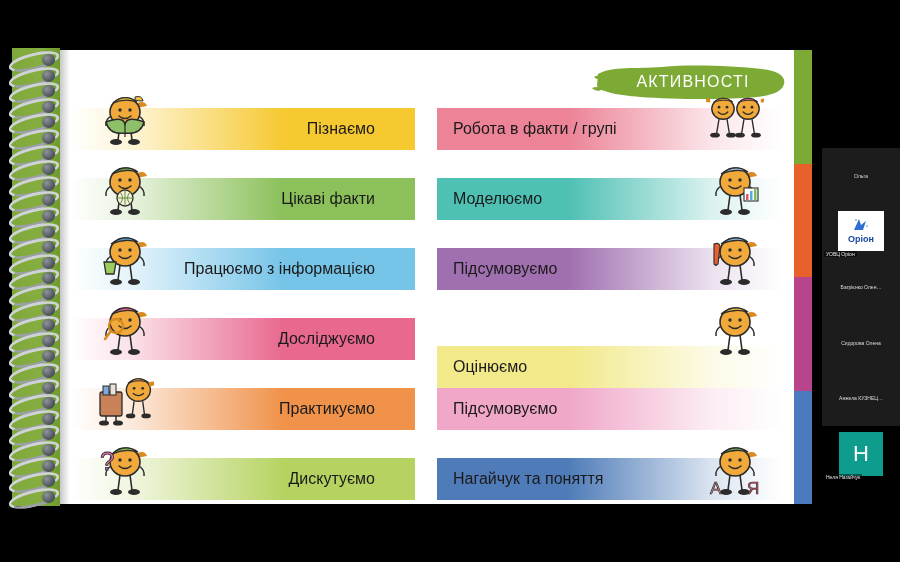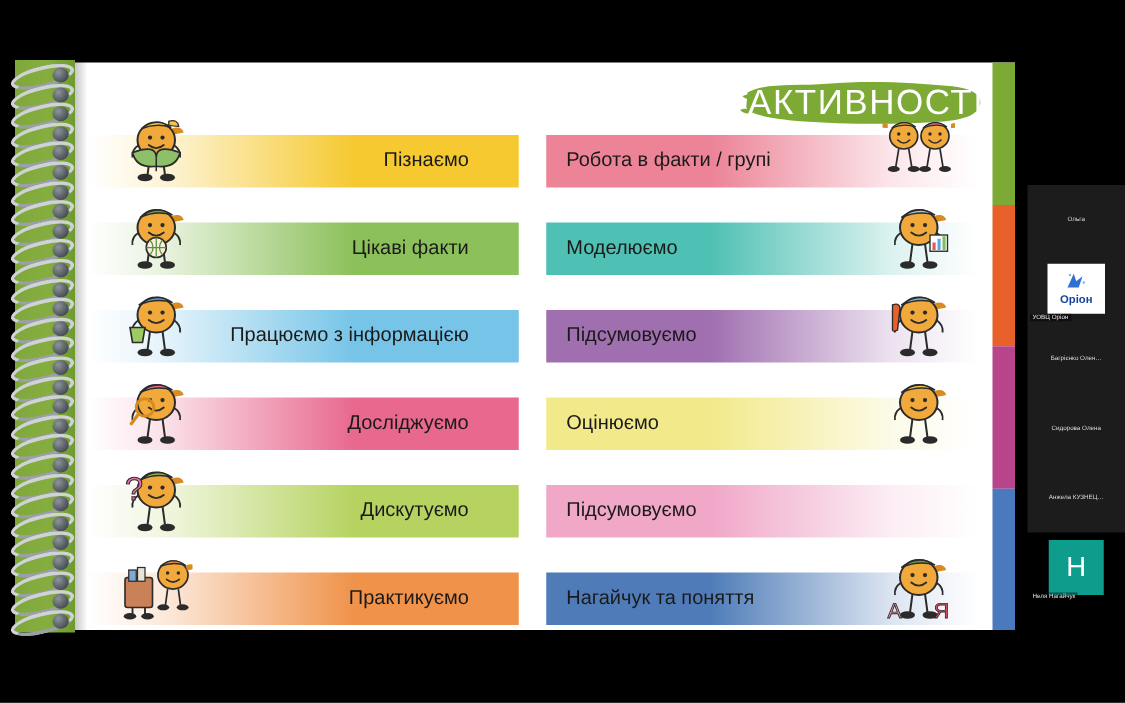--- a/index.html
+++ b/index.html
@@ -57,21 +57,21 @@
   .banner {
     position: absolute; right: 24px; top: 12px;
     width: 196px; height: 40px;
   }
   .brush {
     position: absolute; inset: 0;
   }
   .banner-text {
     position: absolute; inset: 0;
     display: flex; align-items: center; justify-content: center;
-    color: #fff; font-size: 28px; letter-spacing: 1.2px;
+    color: #fff; font-size: 16px; letter-spacing: 1.2px;
     font-family: "Liberation Sans", sans-serif;
     padding-left: 6px;
   }
 
   
   .cols {
     position: absolute; left: 0; top: 58px; width: 734px; height: 392px;
     display: flex; gap: 22px; padding: 0 12px 0 10px;
   }
   .col { flex: 1; display: flex; flex-direction: column; justify-content: space-between; }
@@ -269,40 +269,20 @@
                   <path d="M15,30 q-6,4 -5,10 M43,30 q6,4 5,10" stroke="#2b2b2b" stroke-width="1.5" fill="none"></path>
                   <path d="M24,39 L22,54 M34,39 L36,54" stroke="#2b2b2b" stroke-width="1.6" fill="none"></path>
     <ellipse cx="20" cy="56" rx="6" ry="3" fill="#2b2b2b"></ellipse>
                   <ellipse cx="38" cy="56" rx="6" ry="3" fill="#2b2b2b"></ellipse>
                   <circle cx="20" cy="30" r="7" fill="none" stroke="#d98b1f" stroke-width="2.4"></circle>
                <path d="M15,35 L9,43" stroke="#d98b1f" stroke-width="2.6" stroke-linecap="round"></path>
                 </svg>
               </div>
             </div>
             <div class="row">
-              <div class="bar" style="background: linear-gradient(90deg, rgb(255, 255, 255) 0%, rgba(182, 211, 97, 0.2) 18%, rgb(182, 211, 97) 62%, rgb(182, 211, 97) 100%);">
-                <div class="bar-label">Дискутуємо</div>
-              </div>
-              <div class="mascot">
-                <svg viewBox="0 0 58 62">
-                  <path d="M41,17 q8,-3 10,3 q-6,1 -9,2 Z" fill="#d98b1f"></path>
-                  <ellipse cx="29" cy="26" rx="15" ry="14" fill="#f0a93a" stroke="#2b2b2b" stroke-width="1.6"></ellipse>
-    <circle cx="24" cy="24" r="1.7" fill="#2b2b2b"></circle>
-                  <circle cx="34" cy="24" r="1.7" fill="#2b2b2b"></circle>
-    <path d="M23,30 Q29,35 35,30" fill="none" stroke="#2b2b2b" stroke-width="1.5" stroke-linecap="round"></path>
-                  <path d="M16,18 q13,-11 26,-2 q-13,-4 -26,2 Z" fill="#8bb84e" stroke="#2b2b2b" stroke-width="1.2"></path>
-                  <path d="M15,30 q-6,4 -5,10 M43,30 q6,4 5,10" stroke="#2b2b2b" stroke-width="1.5" fill="none"></path>
-                  <path d="M24,39 L22,54 M34,39 L36,54" stroke="#2b2b2b" stroke-width="1.6" fill="none"></path>
-    <ellipse cx="20" cy="56" rx="6" ry="3" fill="#2b2b2b"></ellipse>
-                  <ellipse cx="38" cy="56" rx="6" ry="3" fill="#2b2b2b"></ellipse>
-                  <text x="4" y="34" font-family="Liberation Sans, sans-serif" font-size="26" fill="#ec6fae" stroke="#2b2b2b" stroke-width="0.8">?</text>
-                </svg>
-              </div>
-            </div>
-            <div class="row">
               <div class="bar" style="background: linear-gradient(90deg, rgb(255, 255, 255) 0%, rgba(240, 146, 74, 0.2) 18%, rgb(240, 146, 74) 62%, rgb(240, 146, 74) 100%);">
                 <div class="bar-label">Практикуємо</div>
               </div>
               <div class="mascot">
                 <svg viewBox="0 0 58 62">
         <rect x="4" y="26" width="22" height="24" rx="2" fill="#c98157" stroke="#2b2b2b" stroke-width="1.3"></rect>
         <rect x="7" y="20" width="6" height="9" fill="#7fa9d6" stroke="#2b2b2b" stroke-width="1"></rect>
         <rect x="14" y="18" width="6" height="11" fill="#e8e3d8" stroke="#2b2b2b" stroke-width="1"></rect>
         <path d="M10,50 v6 M20,50 v6" stroke="#2b2b2b" stroke-width="1.5"></path>
         <ellipse cx="8" cy="57" rx="5" ry="2.6" fill="#2b2b2b"></ellipse>
@@ -311,20 +291,40 @@
           <ellipse cx="33" cy="28" rx="14" ry="13" fill="#f0a93a" stroke="#2b2b2b" stroke-width="1.6"></ellipse>
           <path d="M21,20 q12,-10 24,-1 q-12,-4 -24,1 Z" fill="#f0924a" stroke="#2b2b2b" stroke-width="1.2"></path>
           <path d="M45,19 q8,-3 10,3 q-6,1 -9,2 Z" fill="#d98b1f"></path>
           <circle cx="28" cy="26" r="1.6" fill="#2b2b2b"></circle>
                     <circle cx="38" cy="26" r="1.6" fill="#2b2b2b"></circle>
           <path d="M27,32 Q33,37 39,32" fill="none" stroke="#2b2b2b" stroke-width="1.5" stroke-linecap="round"></path>
           <path d="M28,41 L26,56 M38,41 L40,56" stroke="#2b2b2b" stroke-width="1.6"></path>
           <ellipse cx="24" cy="58" rx="5.5" ry="2.8" fill="#2b2b2b"></ellipse>
           <ellipse cx="42" cy="58" rx="5.5" ry="2.8" fill="#2b2b2b"></ellipse>
         </g>
+                </svg>
+              </div>
+            </div>
+            <div class="row">
+              <div class="bar" style="background: linear-gradient(90deg, rgb(255, 255, 255) 0%, rgba(182, 211, 97, 0.2) 18%, rgb(182, 211, 97) 62%, rgb(182, 211, 97) 100%);">
+                <div class="bar-label">Дискутуємо</div>
+              </div>
+              <div class="mascot">
+                <svg viewBox="0 0 58 62">
+                  <path d="M41,17 q8,-3 10,3 q-6,1 -9,2 Z" fill="#d98b1f"></path>
+                  <ellipse cx="29" cy="26" rx="15" ry="14" fill="#f0a93a" stroke="#2b2b2b" stroke-width="1.6"></ellipse>
+    <circle cx="24" cy="24" r="1.7" fill="#2b2b2b"></circle>
+                  <circle cx="34" cy="24" r="1.7" fill="#2b2b2b"></circle>
+    <path d="M23,30 Q29,35 35,30" fill="none" stroke="#2b2b2b" stroke-width="1.5" stroke-linecap="round"></path>
+                  <path d="M16,18 q13,-11 26,-2 q-13,-4 -26,2 Z" fill="#8bb84e" stroke="#2b2b2b" stroke-width="1.2"></path>
+                  <path d="M15,30 q-6,4 -5,10 M43,30 q6,4 5,10" stroke="#2b2b2b" stroke-width="1.5" fill="none"></path>
+                  <path d="M24,39 L22,54 M34,39 L36,54" stroke="#2b2b2b" stroke-width="1.6" fill="none"></path>
+    <ellipse cx="20" cy="56" rx="6" ry="3" fill="#2b2b2b"></ellipse>
+                  <ellipse cx="38" cy="56" rx="6" ry="3" fill="#2b2b2b"></ellipse>
+                  <text x="4" y="34" font-family="Liberation Sans, sans-serif" font-size="26" fill="#ec6fae" stroke="#2b2b2b" stroke-width="0.8">?</text>
                 </svg>
               </div>
             </div>
           </div>
         <div class="col col-right" id="col-right">
             <div class="row">
               <div class="bar" style="background: linear-gradient(90deg, rgb(236, 131, 151) 0%, rgb(236, 131, 151) 38%, rgba(236, 131, 151, 0.2) 80%, rgb(255, 255, 255) 100%);">
                 <div class="bar-label">Робота в факти / групі</div>
               </div>
               <div class="mascot">
@@ -391,21 +391,21 @@
                   <path d="M15,18 q14,-11 27,-2 q-13,-4 -27,2 Z" fill="#7fb6dd" stroke="#2b2b2b" stroke-width="1.2"></path>
                   <path d="M15,30 q-6,4 -5,10 M43,30 q6,4 5,10" stroke="#2b2b2b" stroke-width="1.5" fill="none"></path>
                   <path d="M24,39 L22,54 M34,39 L36,54" stroke="#2b2b2b" stroke-width="1.6" fill="none"></path>
     <ellipse cx="20" cy="56" rx="6" ry="3" fill="#2b2b2b"></ellipse>
                   <ellipse cx="38" cy="56" rx="6" ry="3" fill="#2b2b2b"></ellipse>
                   <path d="M8,18 q5,-2 6,2 l-2,18 q-3,2 -4,0 Z" fill="#e8612a" stroke="#2b2b2b" stroke-width="1.1"></path>
                 </svg>
               </div>
             </div>
             <div class="row">
-              <div class="bar" style="background: linear-gradient(90deg, rgb(242, 233, 138) 0%, rgb(242, 233, 138) 38%, rgba(242, 233, 138, 0.2) 80%, rgb(255, 255, 255) 100%);">
+              <div class="bar" style="background: linear-gradient(90deg, rgb(242, 233, 138) 0%, rgb(242, 233, 138) 38%, rgba(242, 233, 138, 0.2) 80%, rgb(255, 255, 255) 100%); margin-top: 28px;">
                 <div class="bar-label">Оцінюємо</div>
               </div>
               <div class="mascot">
                 <svg viewBox="0 0 58 62">
                   <path d="M41,17 q8,-3 10,3 q-6,1 -9,2 Z" fill="#d98b1f"></path>
                   <ellipse cx="29" cy="26" rx="15" ry="14" fill="#f0a93a" stroke="#2b2b2b" stroke-width="1.6"></ellipse>
     <circle cx="24" cy="24" r="1.7" fill="#2b2b2b"></circle>
                   <circle cx="34" cy="24" r="1.7" fill="#2b2b2b"></circle>
     <path d="M23,30 Q29,35 35,30" fill="none" stroke="#2b2b2b" stroke-width="1.5" stroke-linecap="round"></path>
                   <path d="M15,18 q14,-11 27,-2 q-13,-4 -27,2 Z" fill="#f2c641" stroke="#2b2b2b" stroke-width="1.2"></path>

